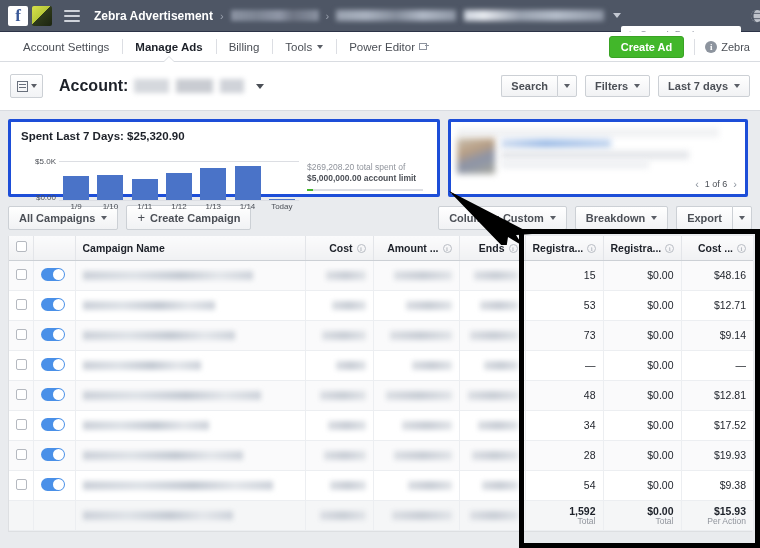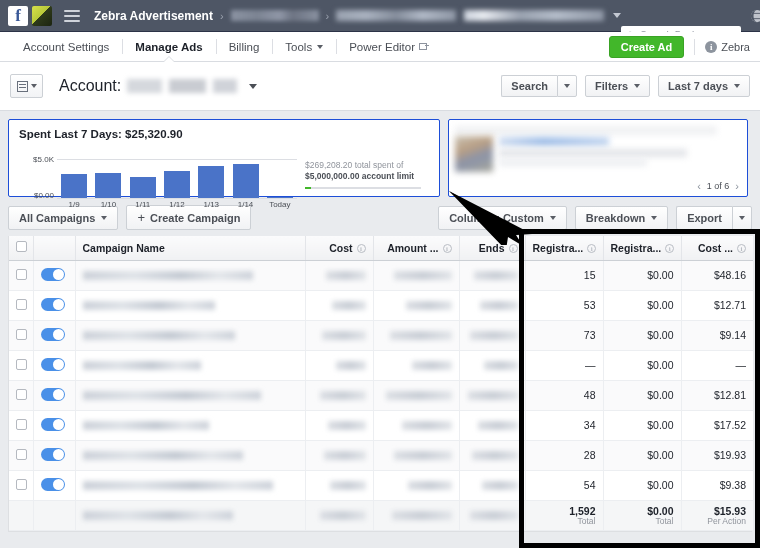--- a/index.html
+++ b/index.html
@@ -89,42 +89,42 @@
     padding: 0 10px; border-bottom: 1px solid #d9dce1;
   }
   .acct-menu-btn {
     width: 33px; height: 24px; border: 1px solid #ccd0d5; border-radius: 2px;
     background: linear-gradient(#fff,#f2f3f5); display: flex; align-items: center;
     justify-content: center; gap: 3px; cursor: pointer; flex: none;
   }
   .acct-menu-btn .doc { width: 11px; height: 11px; border: 1px solid #69707c; position: relative; }
   .acct-menu-btn .doc::after { content:""; position:absolute; left:1px; right:1px; top:2px; height:1px; background:#69707c; box-shadow: 0 3px 0 #69707c; }
   .acct-menu-btn .cv { border-left: 3px solid transparent; border-right: 3px solid transparent; border-top: 4px solid #5a5e66; }
-  .acct-label { font-size: 16px; font-weight: normal; color: #1d2129; margin-left: 16px; flex: none; }
+  .acct-label { font-size: 16px; font-weight: bold; color: #1d2129; margin-left: 16px; flex: none; }
   .acct-blur {
     width: 110px; height: 14px; margin-left: 6px; flex: none;
     background: linear-gradient(90deg,#d5d8dd 0 32%,#fff 32% 38%,#c9ccd2 38% 72%,#fff 72% 78%,#d0d3d9 78% 100%);
     filter: blur(2.6px);
   }
   .acct-caret { margin-left: 12px; border-left: 4px solid transparent; border-right: 4px solid transparent; border-top: 5px solid #4b4f56; flex: none; }
   .acct-right { margin-left: auto; display: flex; align-items: center; gap: 8px; }
   .btn {
     border: 1px solid #ccd0d5; border-radius: 2px; background: linear-gradient(#fff,#f1f2f4);
     font-size: 11px; color: #4b4f56; padding: 4px 9px; display: flex; align-items: center;
     cursor: pointer; white-space: nowrap; font-weight: bold;
   }
   .btn .cv { margin-left: 6px; border-left: 3.5px solid transparent; border-right: 3.5px solid transparent; border-top: 4px solid #5a5e66; }
   .split { display: flex; }
   .split .btn:first-child { border-radius: 2px 0 0 2px; border-right: none; }
   .split .btn:last-child { border-radius: 0 2px 2px 0; padding: 4px 6px; }
 
   
   .content { background: #e9ebee; padding: 8px; height: 100%; }
   .panels { display: flex; gap: 8px; }
-  .card { background: #fff; border: 1px solid #1d4ed8; border-radius: 2px; }
+  .card { background: #fff; border: 3px solid #1d4ed8; border-radius: 2px; }
 
   .spend-card { width: 432px; height: 78px; padding: 8px 10px 0 10px; position: relative; }
   .spend-title { font-size: 11.5px; font-weight: bold; color: #1d2129; }
   .spend-body { display: flex; margin-top: 19px; }
   .chart-wrap { display: flex; }
   .y-axis { width: 38px; position: relative; height: 46px; }
   .y-lab { position: absolute; right: 3px; font-size: 8px; color: #4b4f56; white-space: nowrap; }
   .y-lab.top { top: -4px; }
   .y-lab.bot { top: 32px; }
   .plot { position: relative; width: 240px; height: 46px; }

